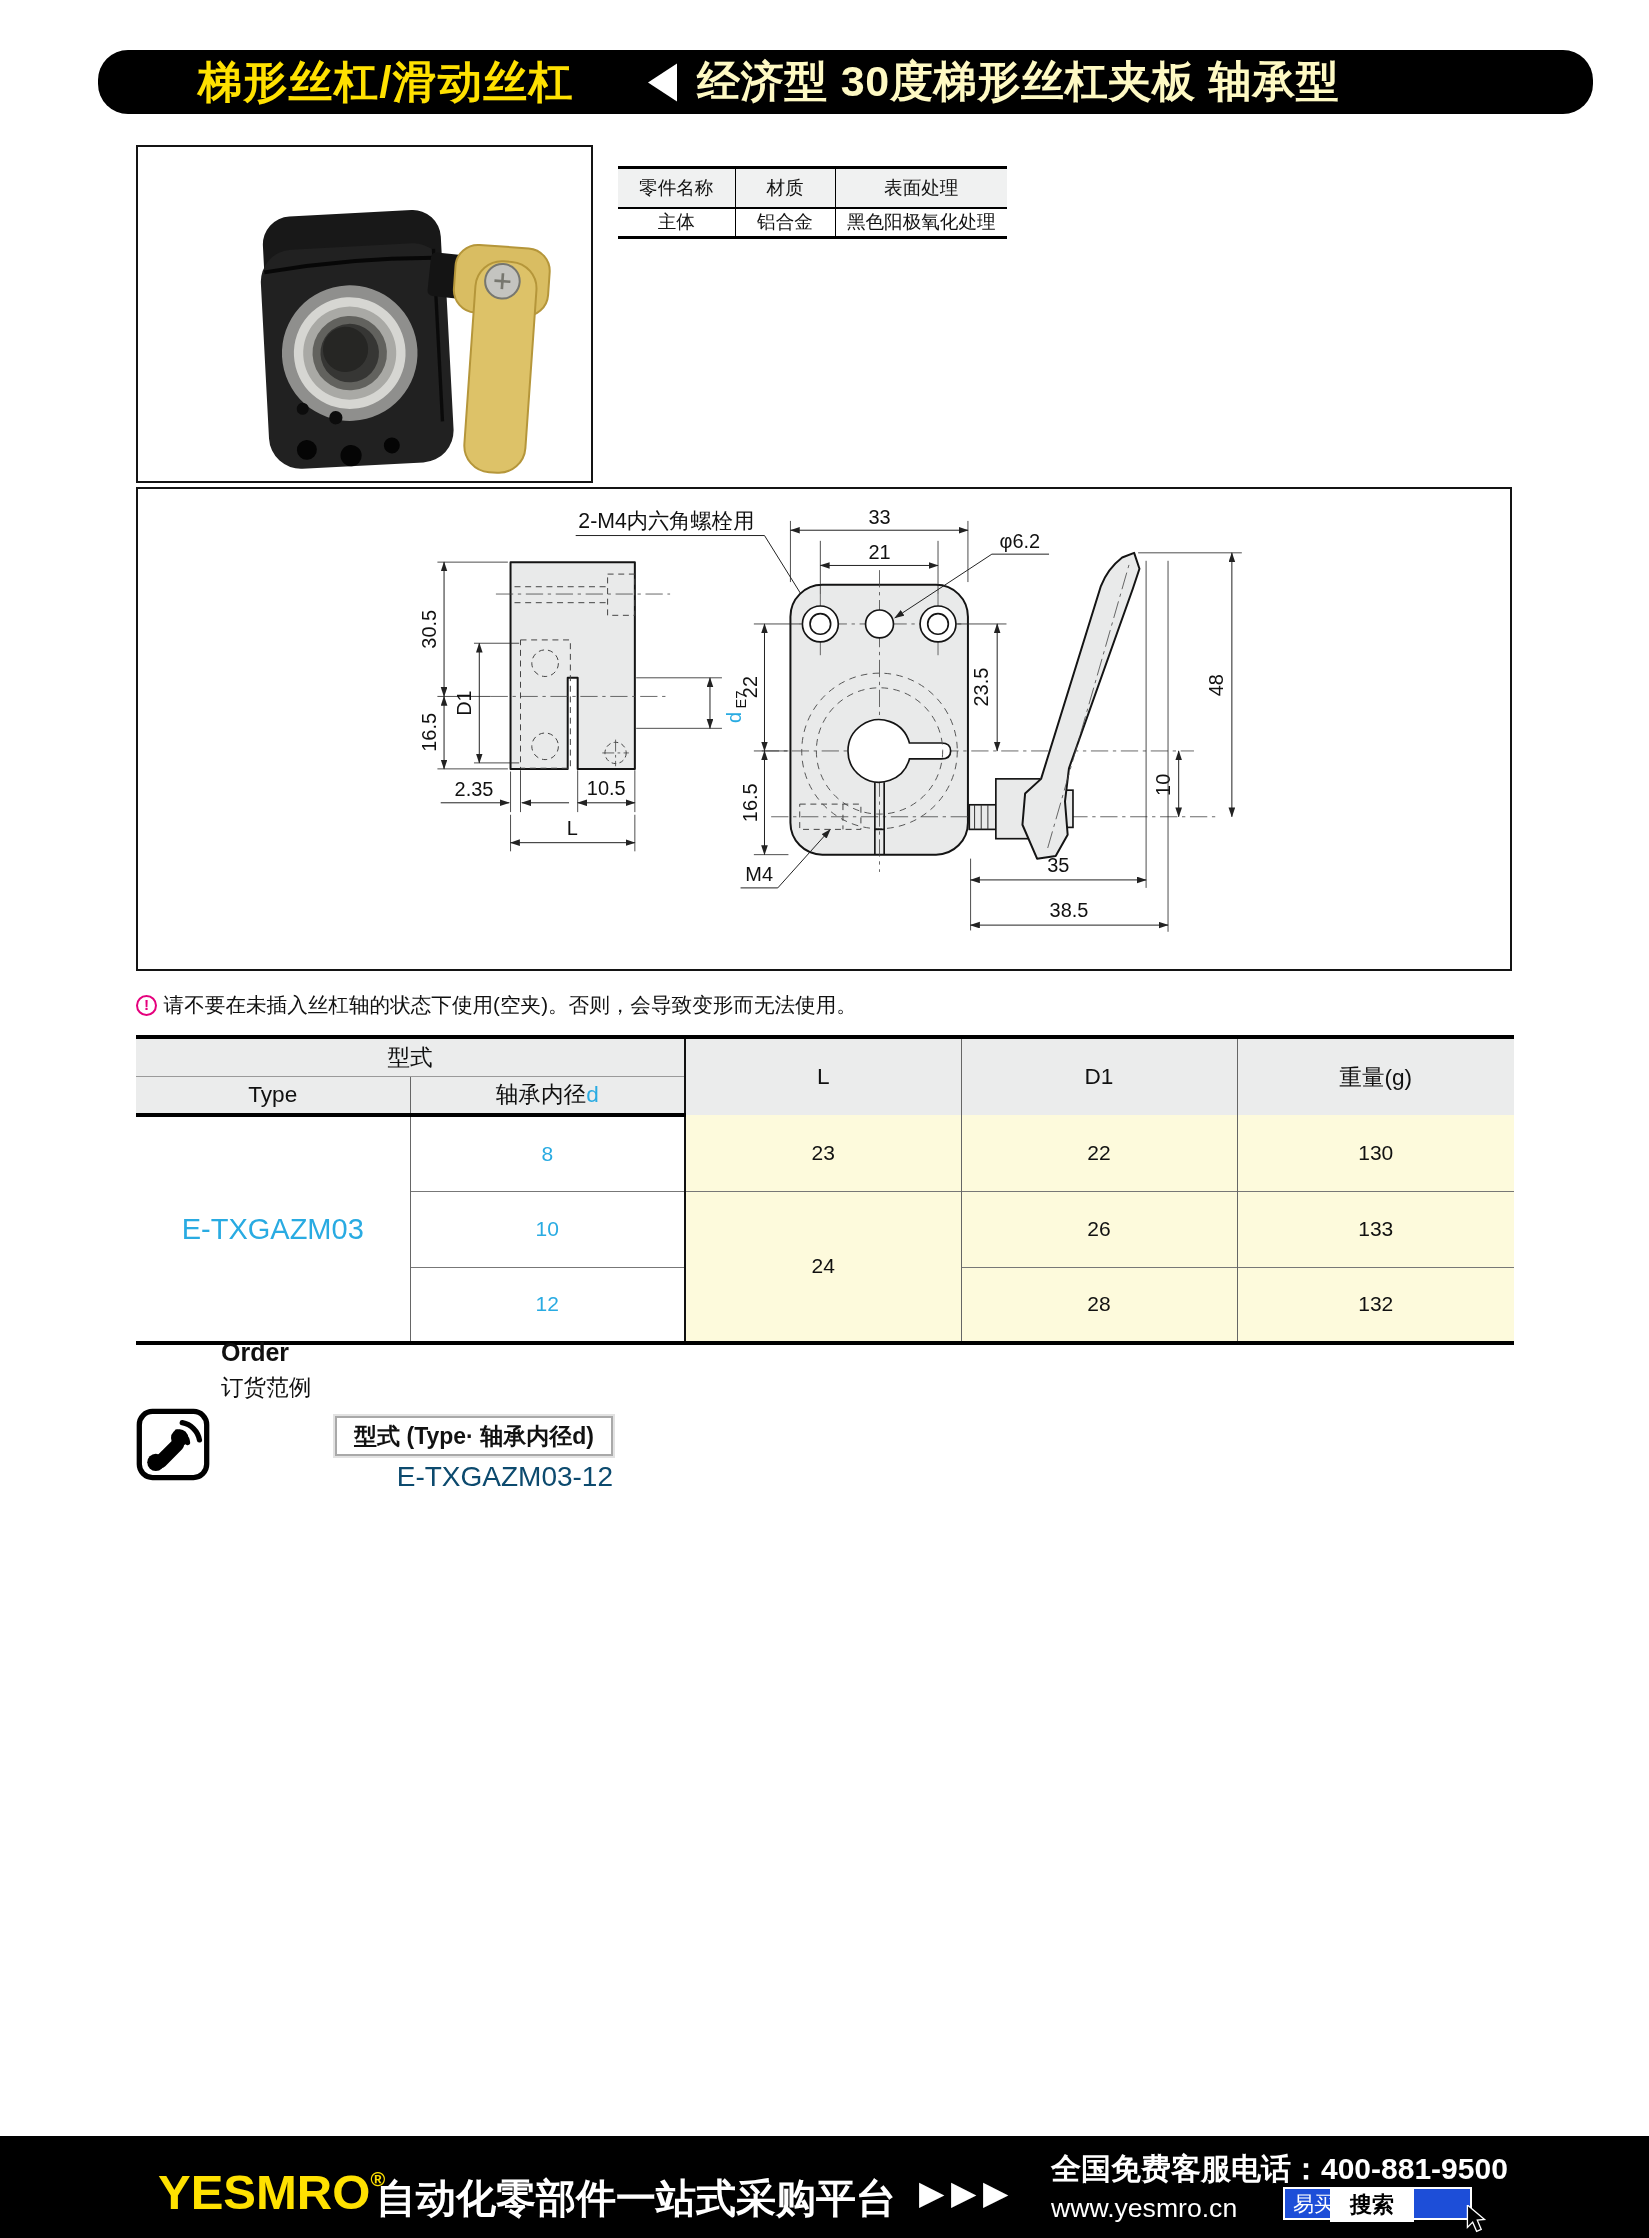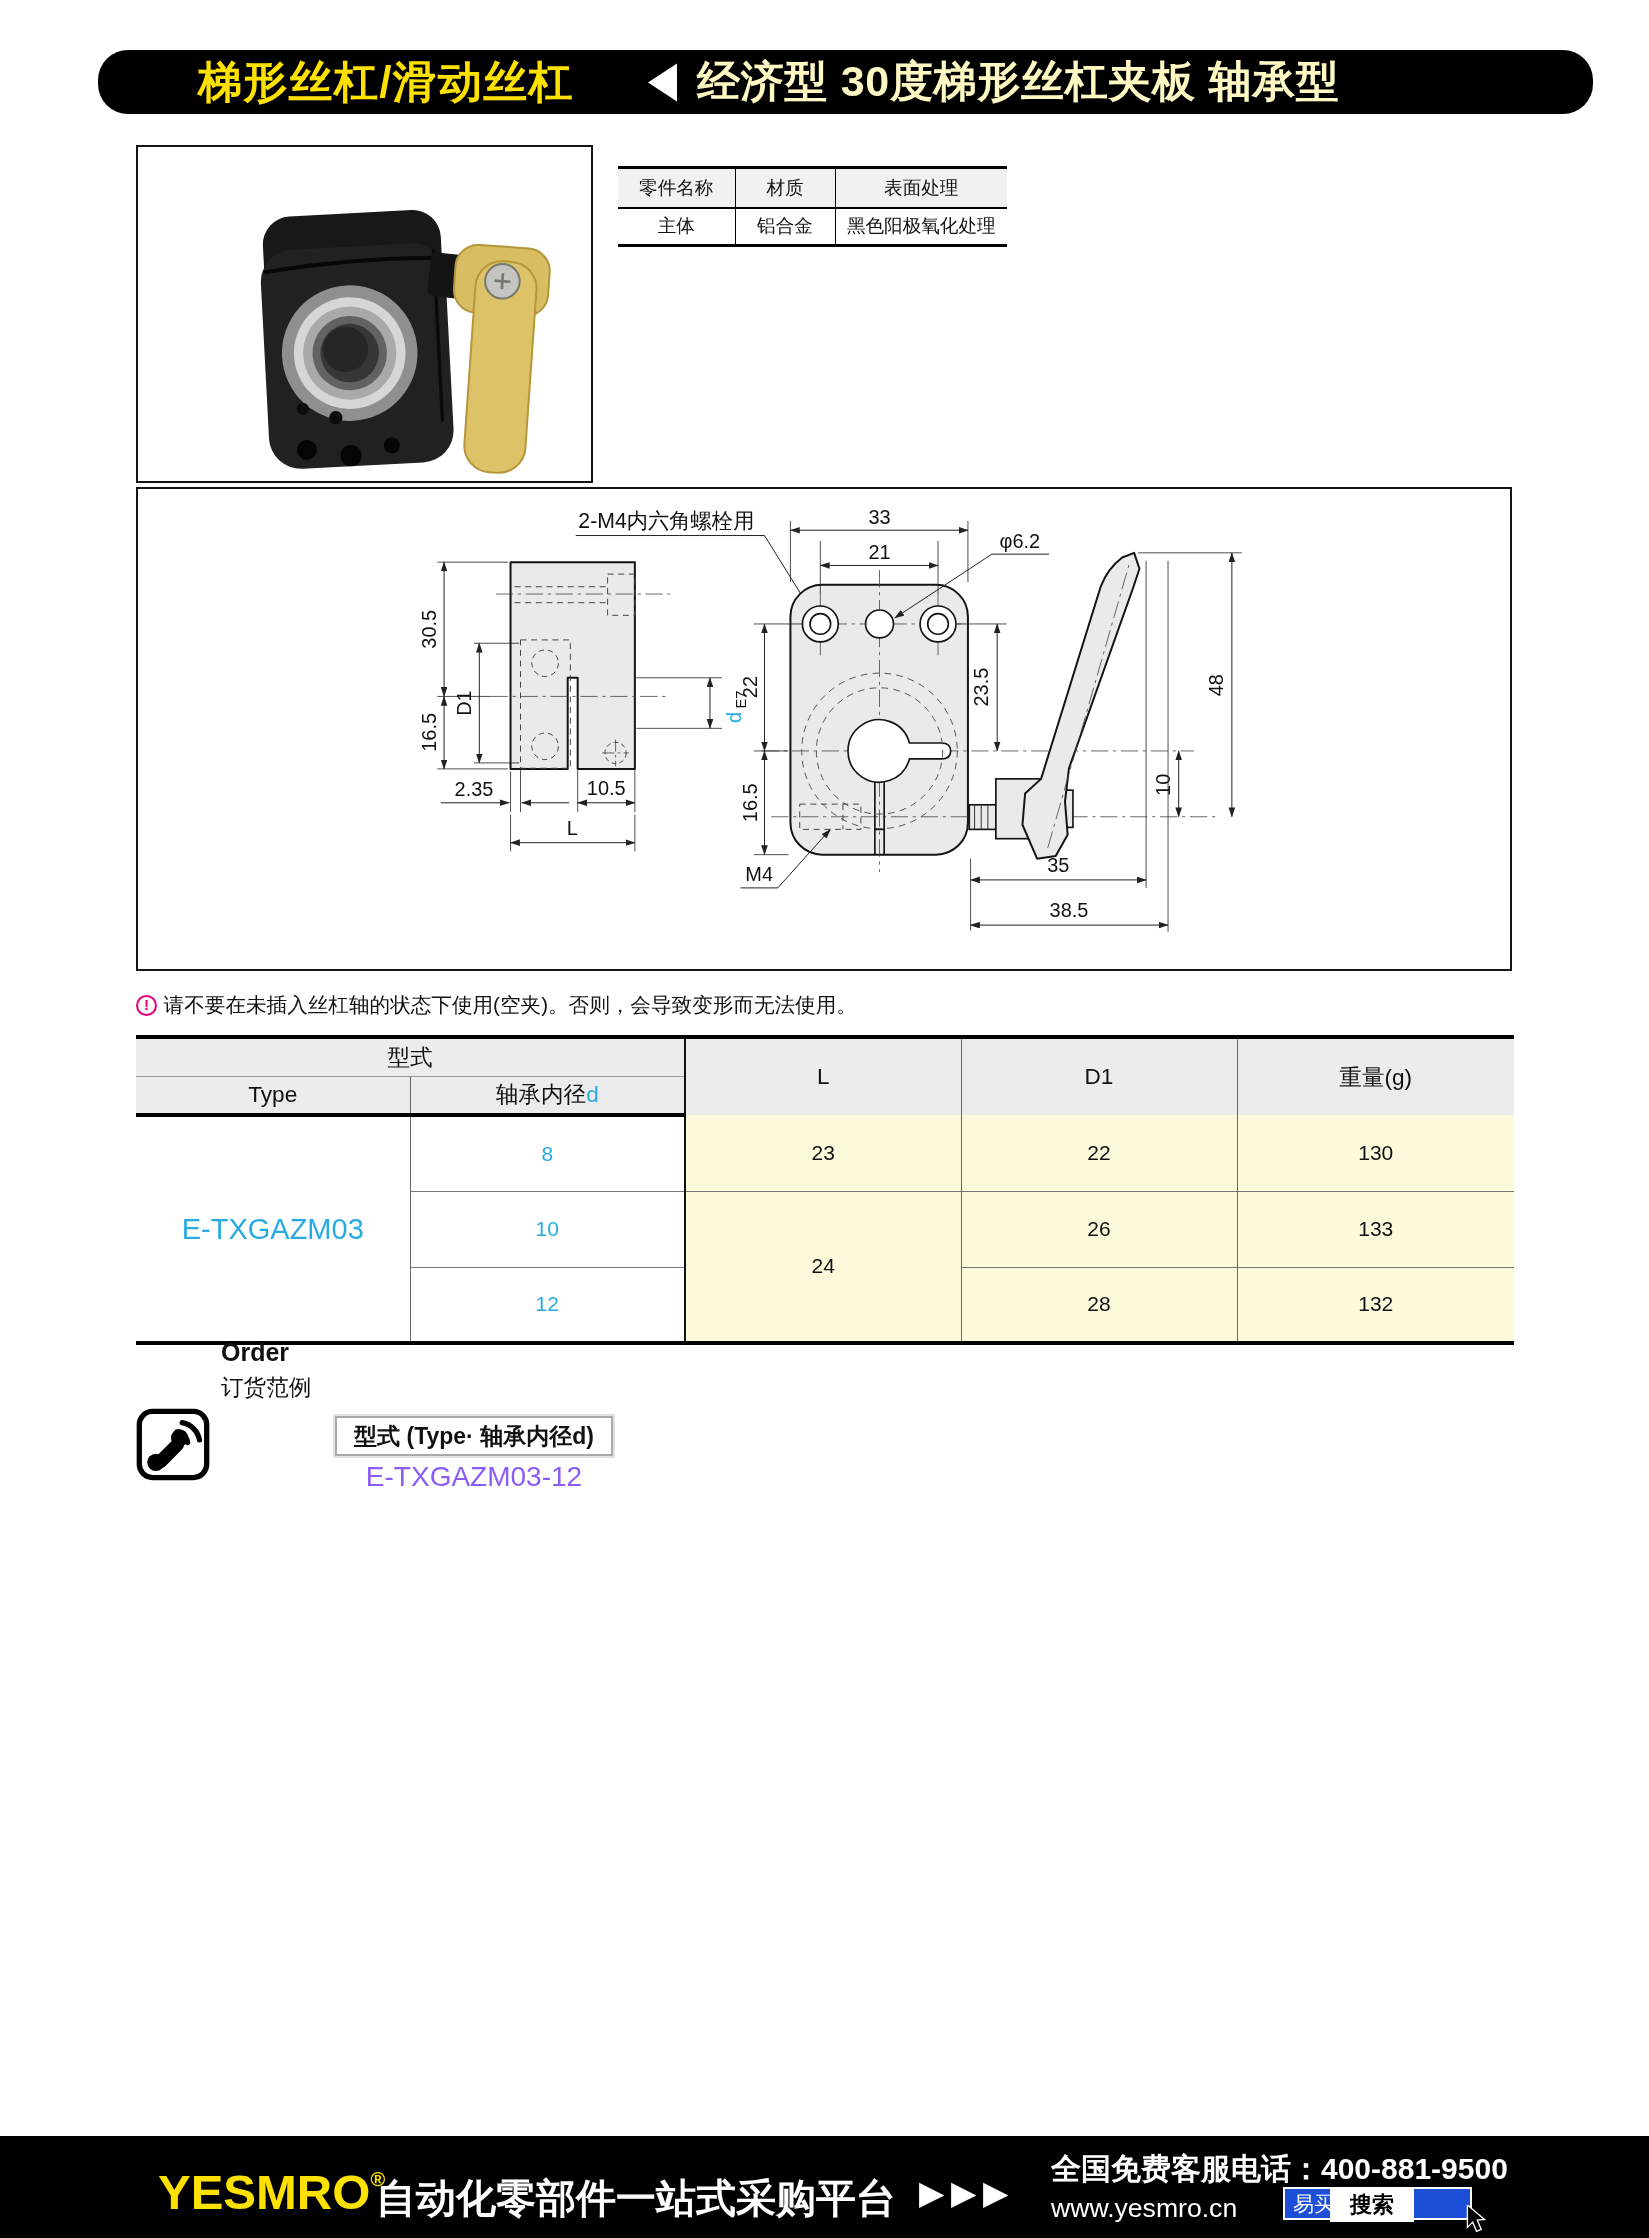--- a/index.html
+++ b/index.html
@@ -19,21 +19,21 @@
 
   
   .photo-box { left:136px; top:145px; width:457px; height:338px; border:2.7px solid #141414; background:#fff; }
 
   
   .mat-table { left:618px; top:166px; }
   .mat-table table { border-collapse:collapse; table-layout:fixed; width:389px;
     border-top:3.3px solid #000; border-bottom:3.3px solid #000; font-size:18.6px; }
   .mat-table th, .mat-table td { border:1.3px solid #000; border-left:1.3px solid #000; text-align:center; font-weight:normal; }
   .mat-table th { background:#f0f1f1; height:40px; border-bottom:2.7px solid #000; }
-  .mat-table td { height:38px; background:#fff;text-align:center; }
+  .mat-table td { height:30px; background:#fff;text-align:center; }
   .mat-table th:first-child, .mat-table td:first-child { border-left:none; }
   .mat-table th:last-child, .mat-table td:last-child { border-right:none; }
 
   
   .drawing-box { left:136px; top:487px; width:1376px; height:484px; border:2px solid #141414; background:#fff; }
   .dsvg text { font-family:"Liberation Sans", sans-serif; fill:#111; }
   .dt { font-size:30px; }
   .ct { font-size:32px; }
 
   
@@ -63,21 +63,21 @@
   .spec .rdiv { border-top:1.3px solid #777; }
 
   
   .order-icon { left:136px; top:1408px; width:74px; height:73px; }
   .order-labels { left:221px; top:1338px; }
   .order-en { font-size:25px; font-weight:bold; }
   .order-cn { font-size:22.6px; margin-top:5.3px; }
   .pattern-box { left:335px; top:1416px; width:278px; height:40px; border:2px solid #a9a9a9;
     box-shadow:0 0 0 2px #e2e2e2; background:#fff; display:flex; align-items:center; justify-content:center;
     font-size:23px; font-weight:bold; }
-  .order-example { left:335px; top:1461px; width:278px; text-align:center; color:#8b5cf6; font-size:28px; }
+  .order-example { left:335px; top:1461px; width:278px; text-align:right; color:#0c4a6e; font-size:28px; }
 
   
   .footer { left:0; top:2136px; width:1650px; height:103px; background:#000; }
   .f-brand { position:absolute; left:158px; top:28px; color:#ffe100; font-size:49px; font-weight:bold; letter-spacing:0; }
   .f-reg { font-size:20px; vertical-align:22.6px; }
   .f-tagline { position:absolute; left:376px; top:35px; color:#fff; font-size:40px; font-weight:bold; }
   .f-arrows { position:absolute; left:919px; top:37px; color:#fff; font-size:33px; letter-spacing:6.6px; }
   .f-phone { position:absolute; left:1051px; top:13.3px; color:#fff; font-size:30px; font-weight:bold; }
   .f-site { position:absolute; left:1051px; top:57px; color:#fff; font-size:26.6px; }
   .f-search { position:absolute; left:1283px; top:51px; width:189px; height:33px; border:2px solid #fff; background:#1d4ed8; }

